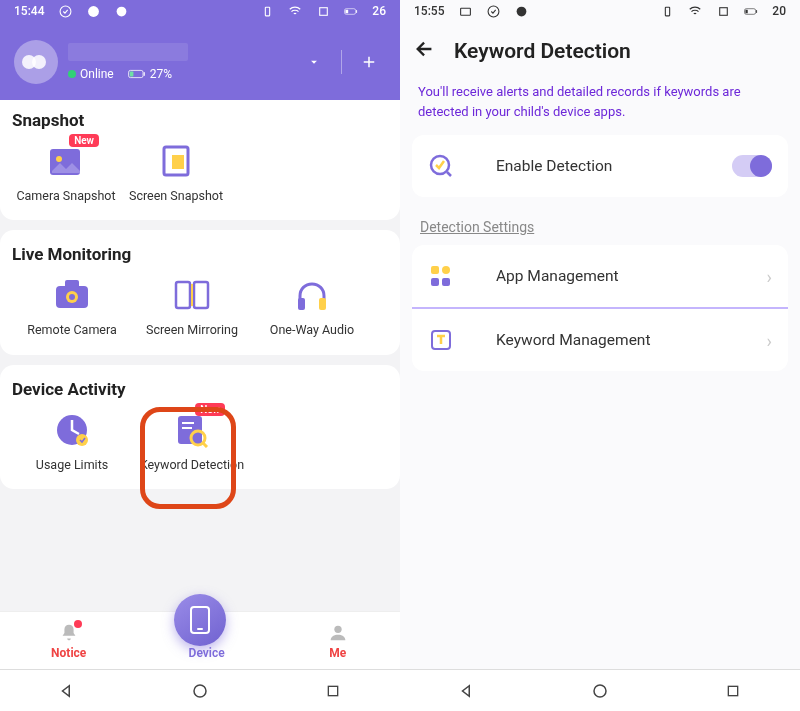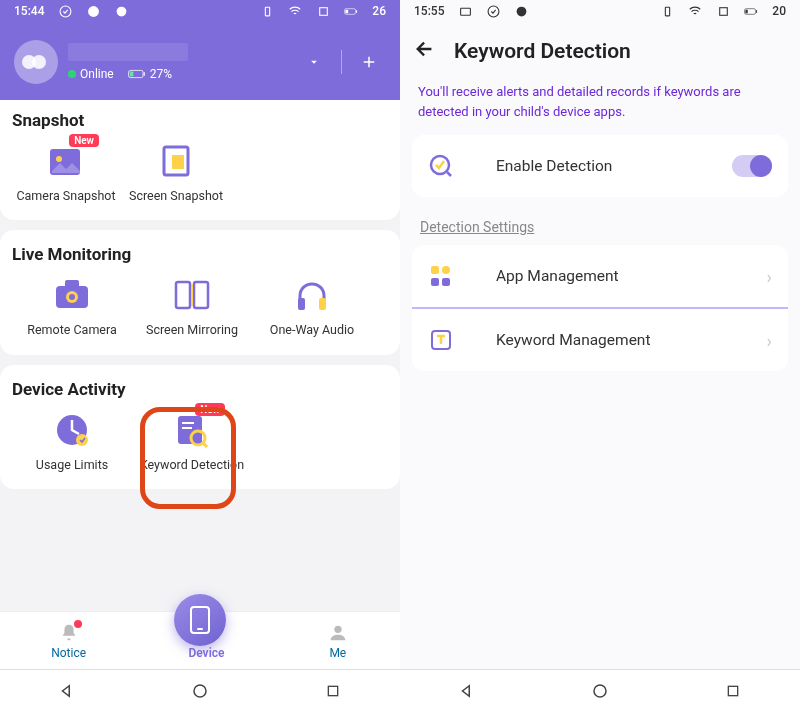--- a/index.html
+++ b/index.html
@@ -39,21 +39,21 @@
 .item-icon { width:42px; height:42px; display:flex; align-items:center; justify-content:center; position:relative; }
 .item-label { font-size:12.5px; color:#333; text-align:center; line-height:1.3; }
 .badge-new { position:absolute; top:-6px; right:-12px; background:#ff3b57; color:#fff; font-size:10px; border-radius:4px; padding:1px 5px; font-weight:600; }
 
 .highlight-box { position:absolute; border:5px solid #de4618; border-radius:20px; pointer-events:none; }
 
 
 .tabs { height:58px; background:#fff; display:flex; align-items:center; justify-content:space-around; border-top:1px solid #eee; position:relative; }
 .tab { display:flex; flex-direction:column; align-items:center; gap:2px; }
 .tab-icon { width:22px; height:22px; }
-.tab-label { font-size:12px; color:#0369a1; }
+.tab-label { font-size:12px; color:#ef4444;font-weight:bold; }
 .tab.active .tab-label { color:#7e6cdb; font-weight:600; }
 .tab-center { position:absolute; left:50%; top:-18px; transform:translateX(-50%); width:52px; height:52px; border-radius:50%; background:linear-gradient(145deg,#9a8ce8,#7062d0); display:flex; align-items:center; justify-content:center; box-shadow:0 4px 12px rgba(126,108,219,0.5); }
 .tab-dot { position:absolute; top:-2px; right:-2px; width:8px; height:8px; border-radius:50%; background:#ff3b57; }
 
 
 .navbar { height:42px; display:flex; align-items:center; justify-content:space-around; background:#fff; border-top:1px solid #ddd; }
 .nav-btn { width:60px; height:30px; display:flex; align-items:center; justify-content:center; }
 
 
 .r-header { display:flex; align-items:center; padding:16px 14px 10px; gap:18px; }

